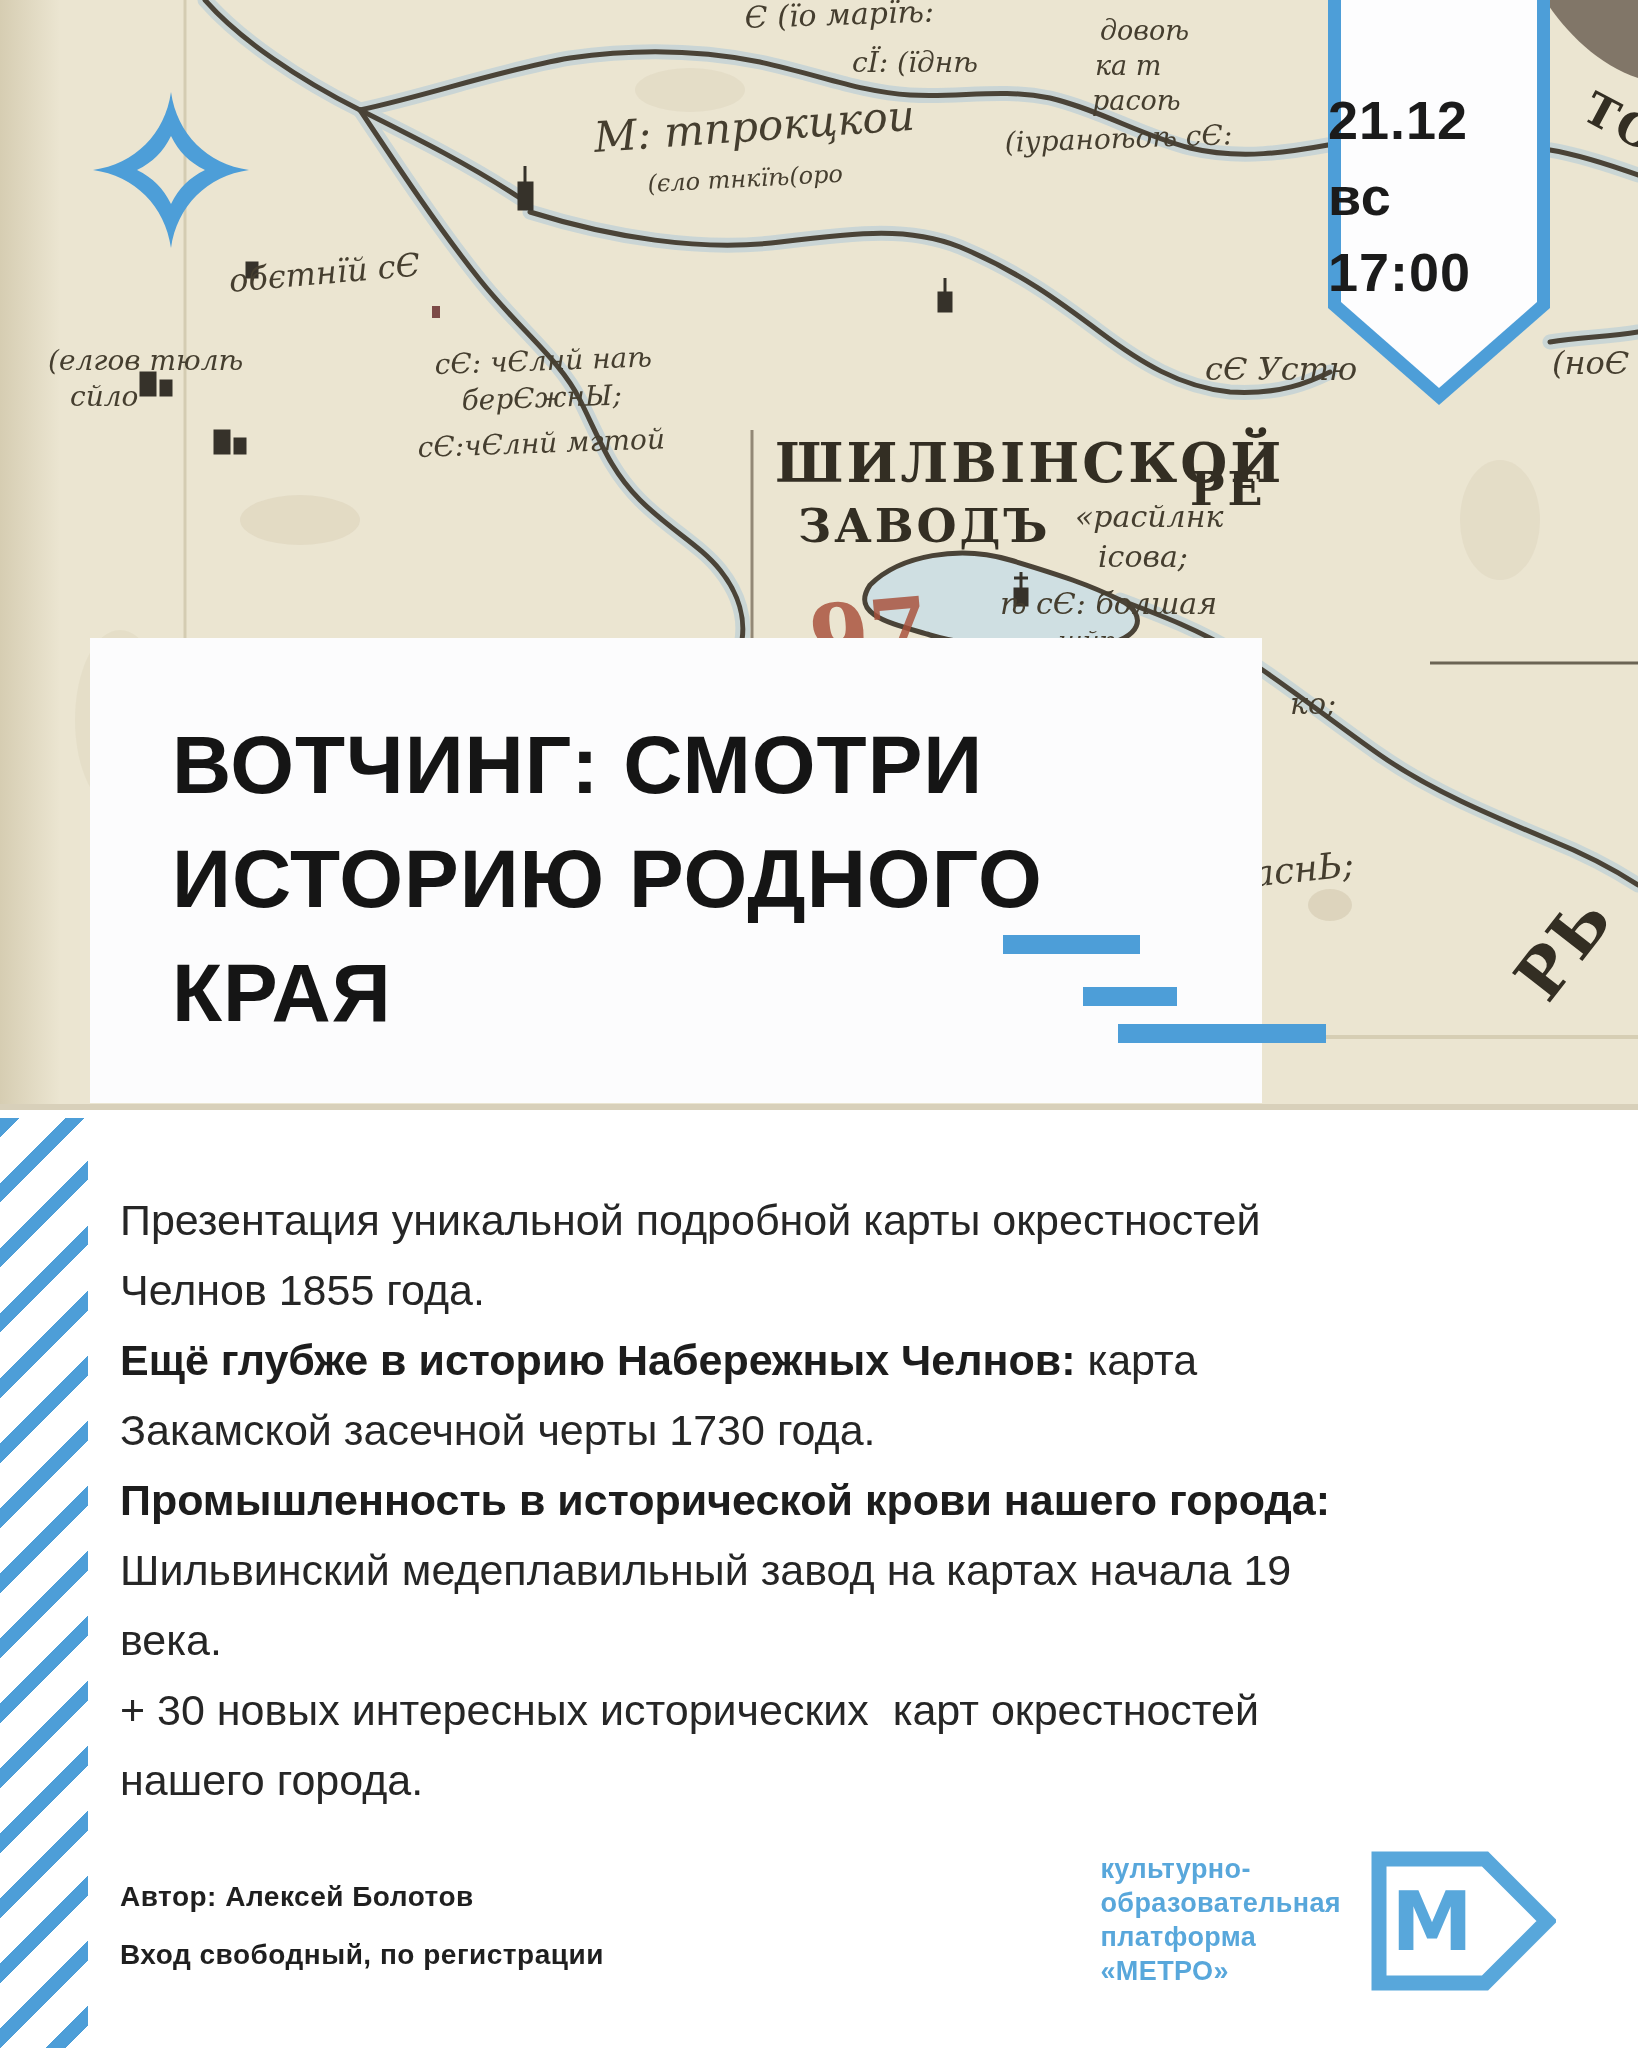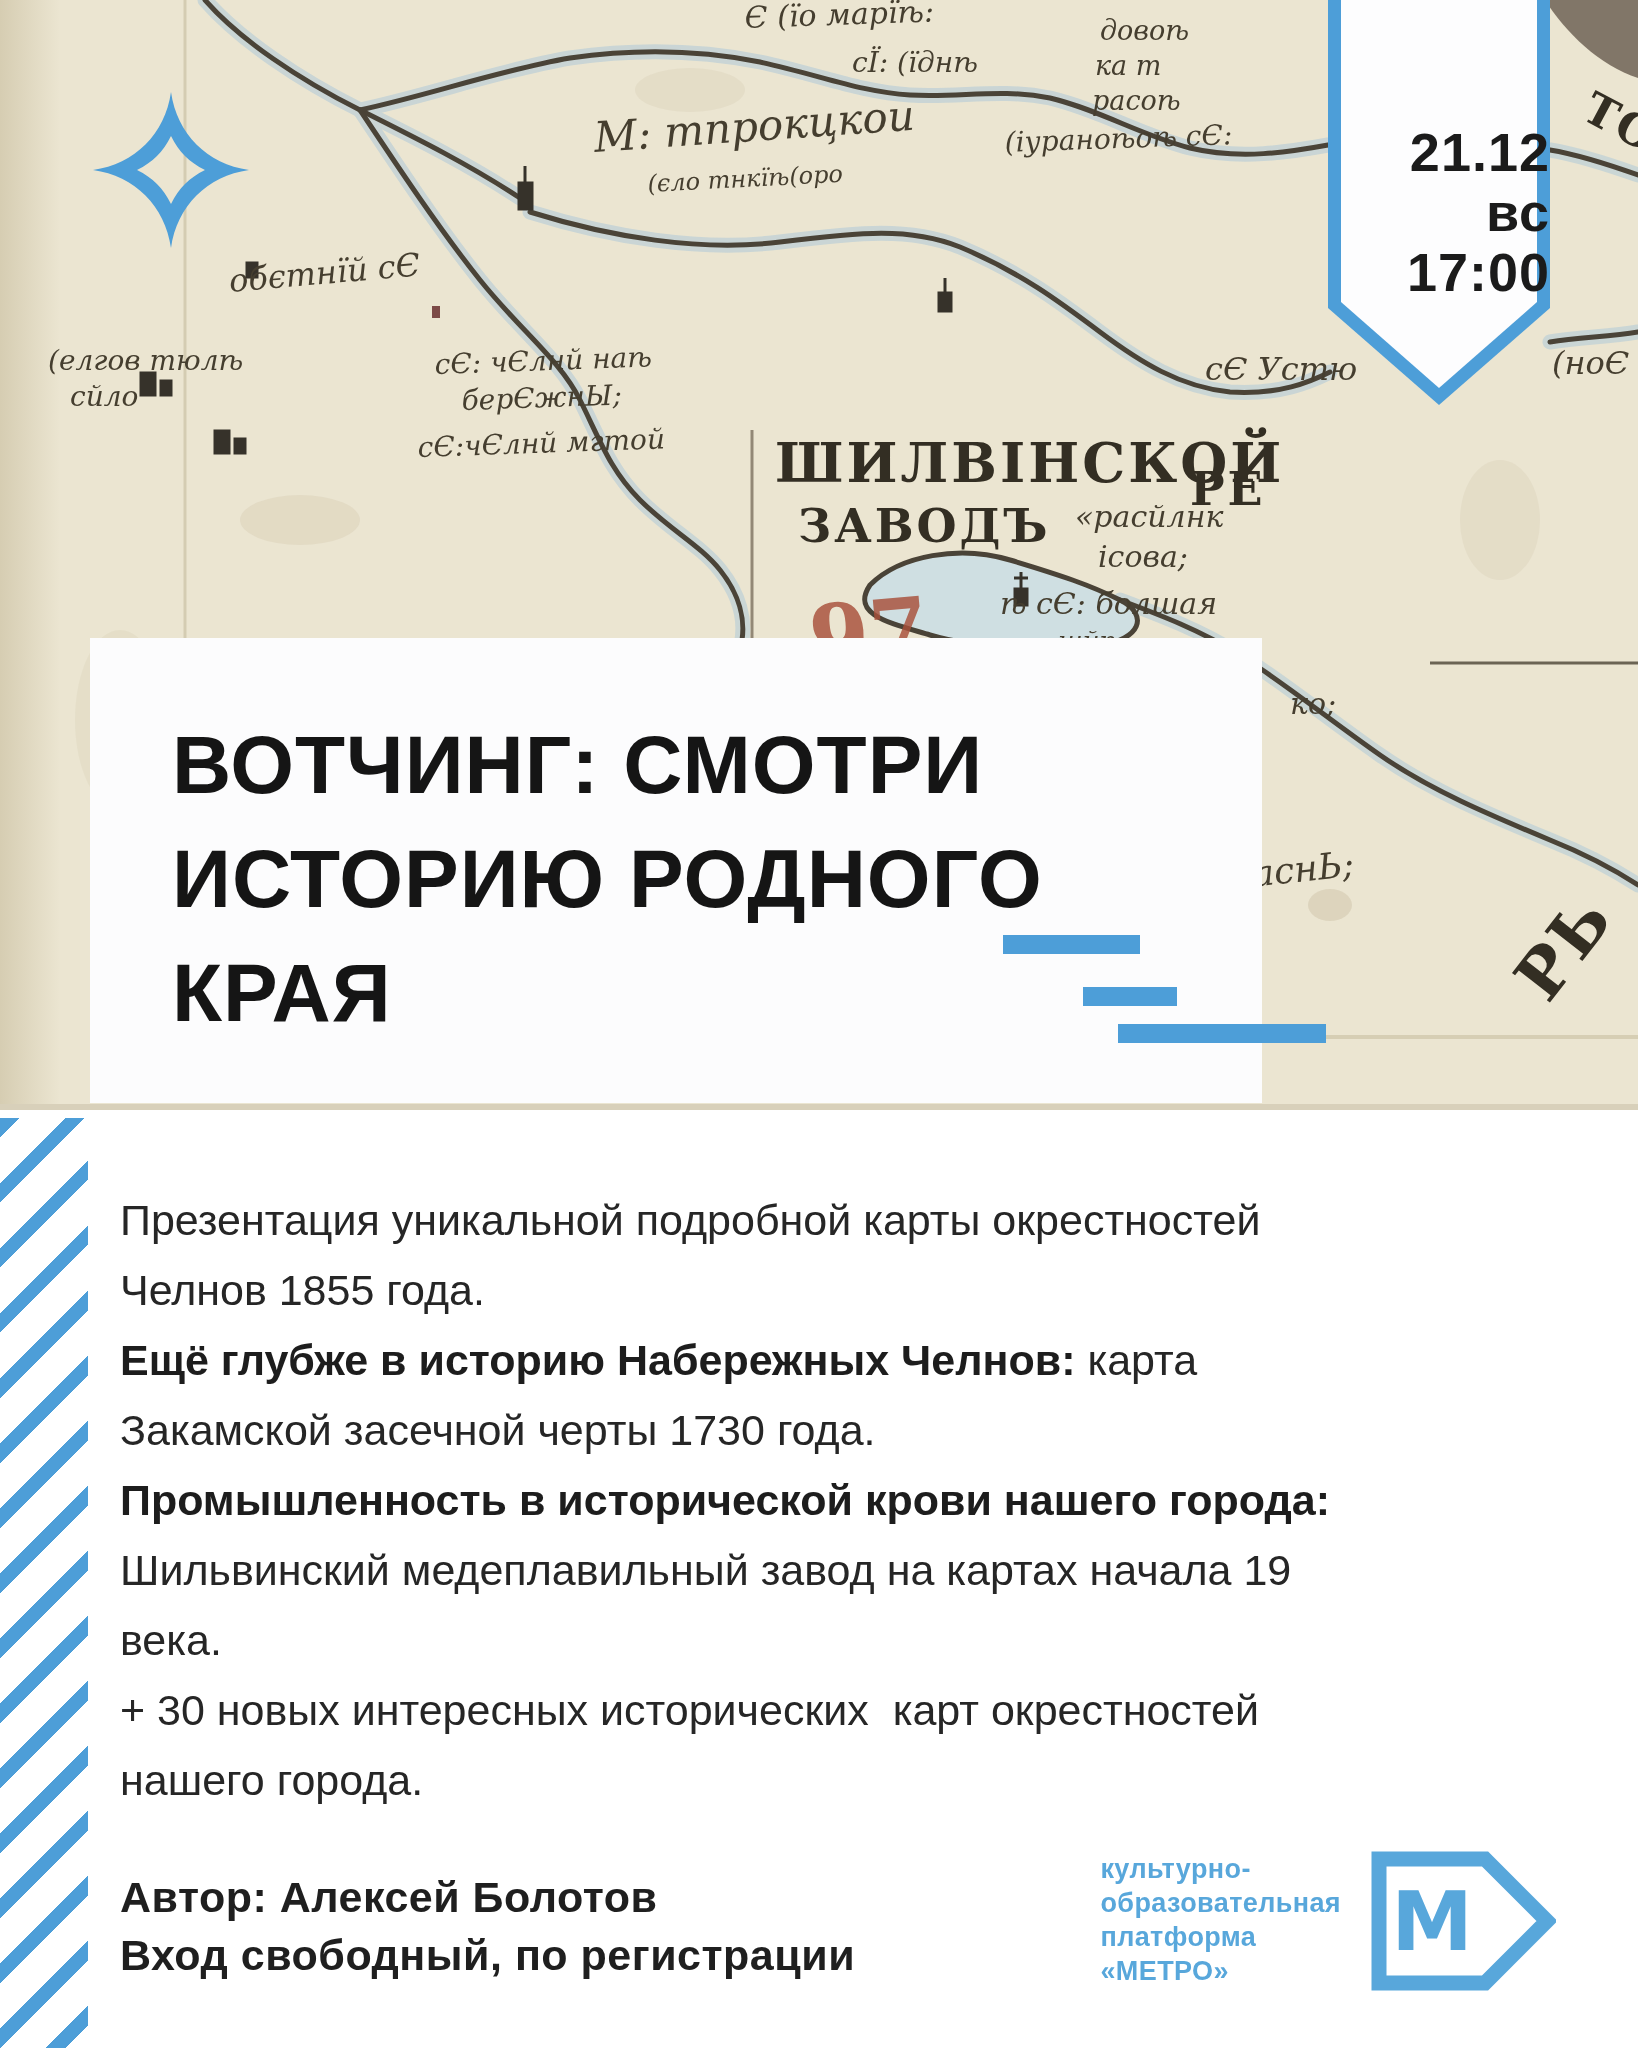--- a/index.html
+++ b/index.html
@@ -13,22 +13,22 @@
   .script{font-family:"DejaVu Serif",serif;font-style:italic;fill:#453e2f;}
   .caps{font-family:"DejaVu Serif",serif;font-weight:bold;fill:#332e23;letter-spacing:3px;}
   .rednum{font-family:"DejaVu Serif",serif;font-weight:bold;fill:#a8503a;opacity:.82;}
   
   .sparkle{position:absolute;left:93px;top:92px;width:156px;height:156px;}
   
   .badge{position:absolute;left:1328px;top:0;width:222px;height:405px;}
   .badge svg{position:absolute;left:0;top:0;}
   .badge .lines{
     position:absolute;left:0;top:0;width:100%;height:330px;
-    display:flex;flex-direction:column;align-items:flex-end;justify-content:flex-end;
-    gap:0;padding-bottom:28px;box-sizing:border-box;
+    display:flex;flex-direction:column;align-items:flex-start;justify-content:flex-end;
+    gap:16px;padding-bottom:28px;box-sizing:border-box;
     font-weight:bold;font-size:54px;line-height:60px;color:#1b1b1b;letter-spacing:1px;
   }
   
   .title-card{
     position:absolute;left:90px;top:638px;width:1172px;height:465px;
     background:#fcfcfd;
   }
   .title-card .title{
     position:absolute;left:70px;top:58px;
     font-weight:bold;font-size:82px;line-height:114px;color:#151515;
@@ -47,21 +47,21 @@
   
   .desc{
     position:absolute;left:120px;top:1185px;width:1450px;
     font-size:43px;line-height:70px;color:#262626;
   }
   .desc .line{white-space:pre;}
   .desc .b{font-weight:bold;color:#1d1d1d;}
   
   .footer{
     position:absolute;left:120px;top:1868px;
-    font-weight:bold;font-size:43px;line-height:58px;color:#1f1f1f;letter-spacing:.5px;
+    font-weight:bold;font-size:28px;line-height:58px;color:#1f1f1f;letter-spacing:.5px;
   }
   
   .brand-text{
     position:absolute;right:297px;top:1852px;text-align:left;
     font-size:27px;line-height:34px;color:#58a7db;font-weight:bold;letter-spacing:.4px;
   }
   .metro-logo{position:absolute;left:1370px;top:1850px;width:186px;height:142px;}
 </style>
 </head>
 <body>

